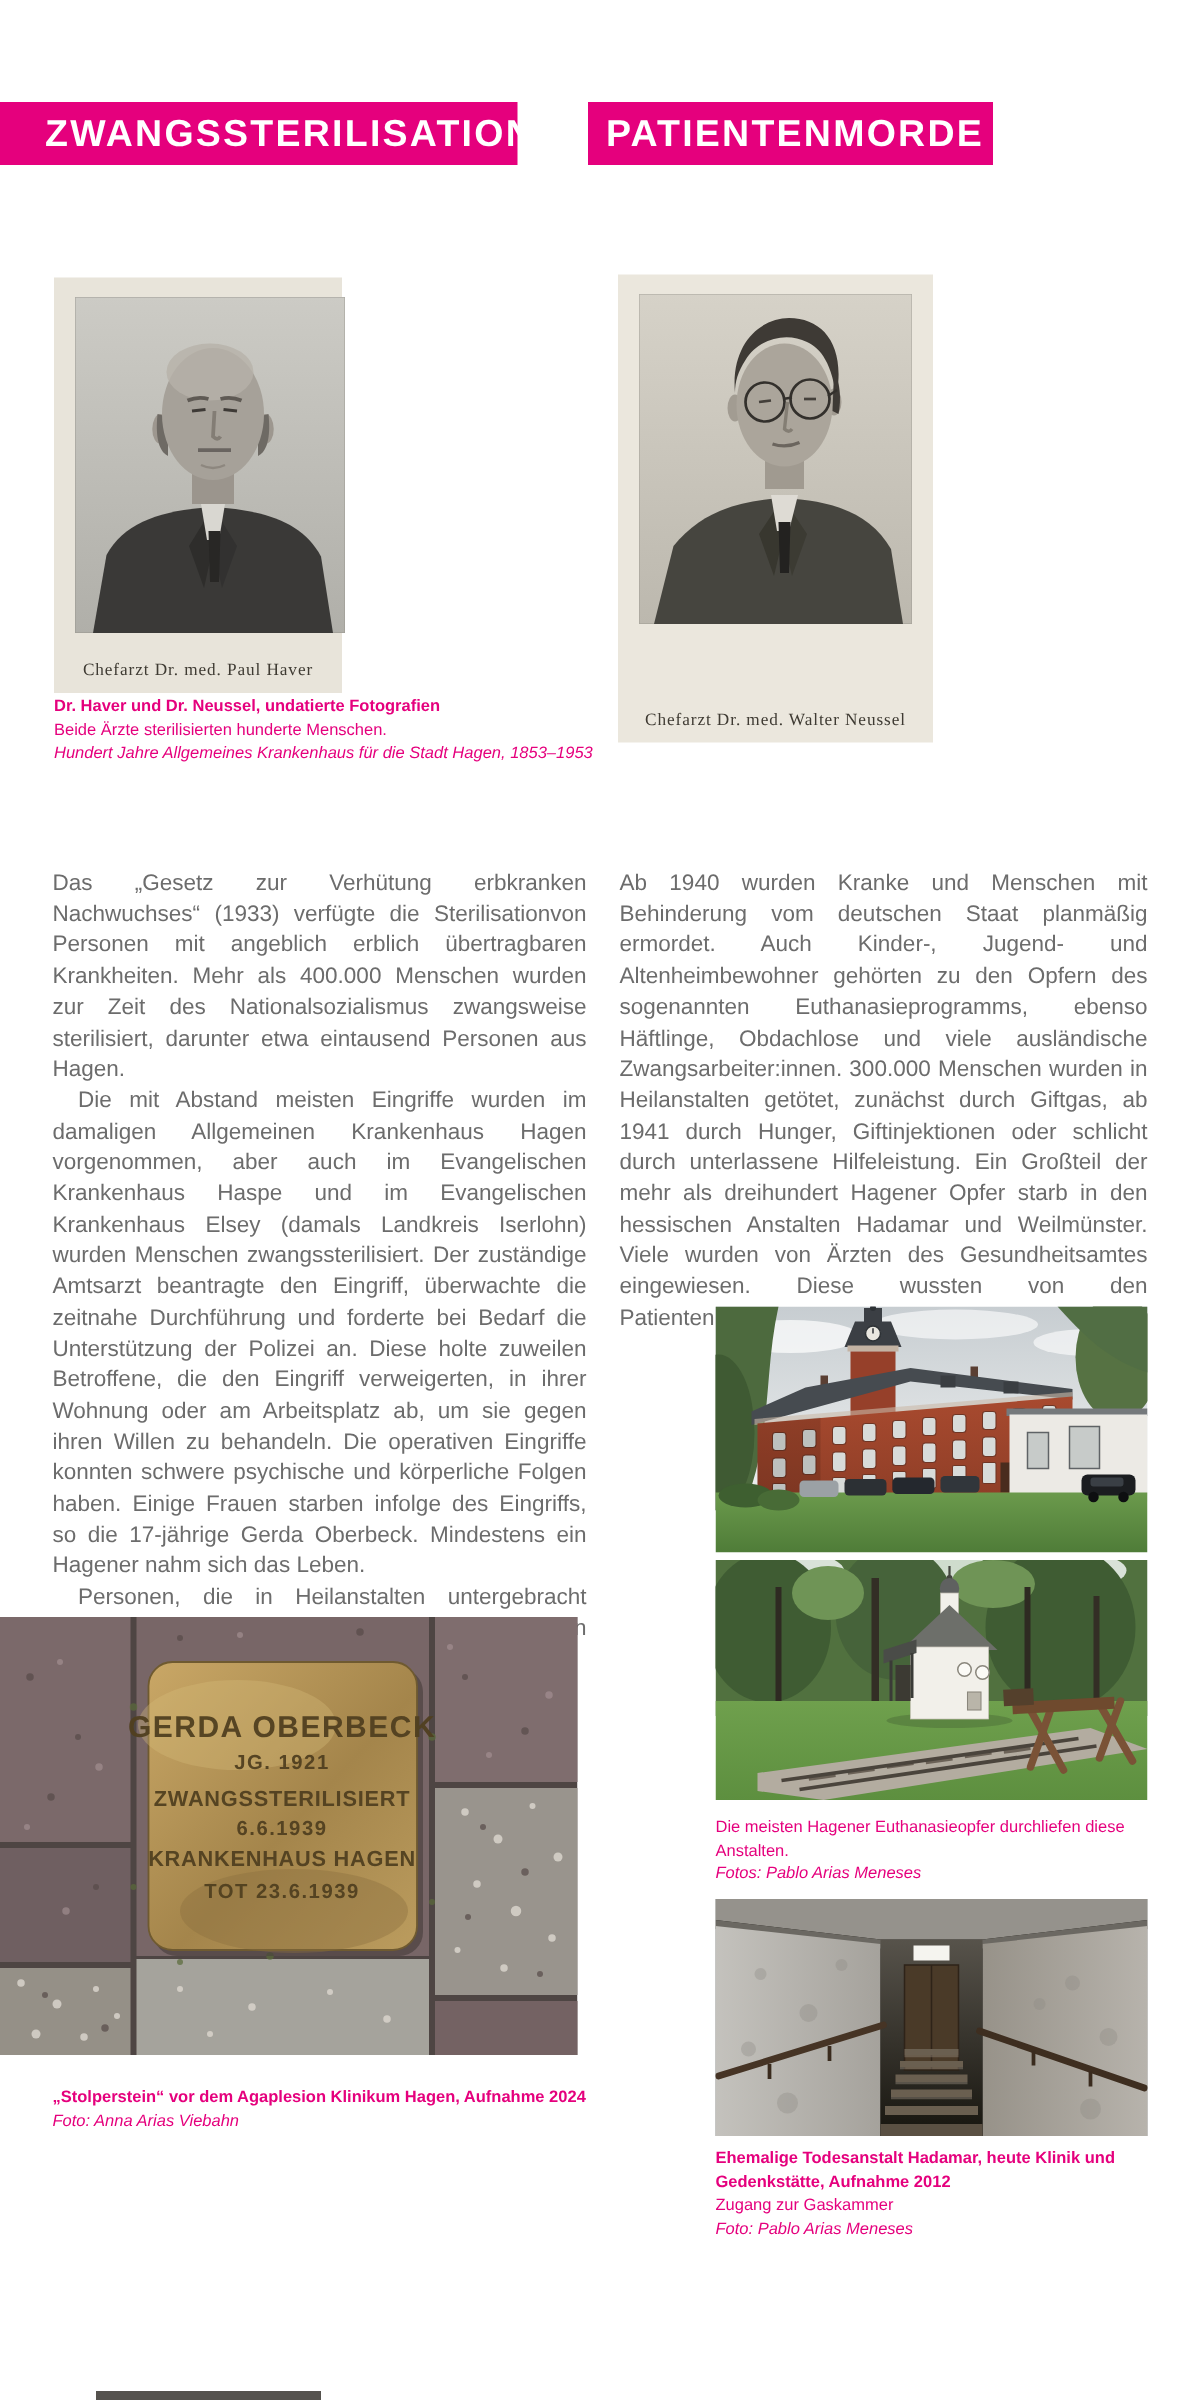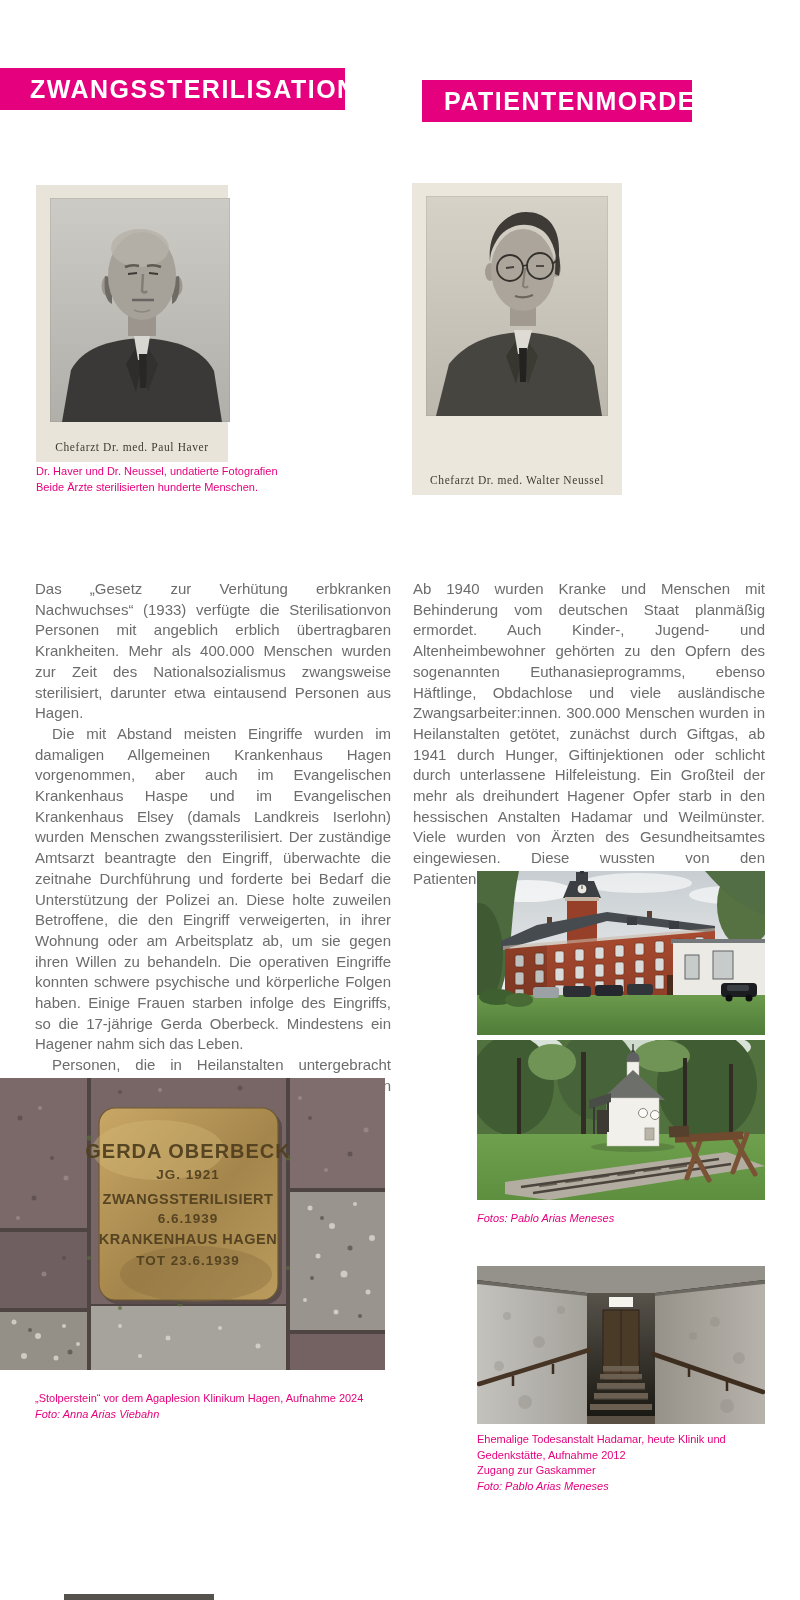--- a/index.html
+++ b/index.html
@@ -1,32 +1,32 @@
 <!DOCTYPE html>
 <html lang="de"><head>
 <meta charset="utf-8">
 <style>
   html,body{margin:0;padding:0;background:#ffffff;}
   .panel{position:relative;width:800px;height:1600px;background:#ffffff;overflow:hidden;
          font-family:"Liberation Sans",sans-serif;}
   
   .hbar{position:absolute;top:68px;height:42px;background:#e5007d;display:flex;align-items:center;}
   .hbar-left{left:0;width:345px;padding-left:30px;box-sizing:border-box;text-align:center;}
-  .hbar-right{left:422px;width:270px;padding-left:22px;box-sizing:border-box;margin-top:12px;}
+  .hbar-right{left:392px;width:270px;padding-left:12px;box-sizing:border-box;}
   .hbar span{color:#ffffff;font-weight:bold;font-size:25px;letter-spacing:1.5px;}
   
   .pframe{position:absolute;background:#e8e4da;}
   .pframe-haver{left:36px;top:185px;width:192px;height:277px;}
   .pframe-neussel{left:412px;top:183px;width:210px;height:312px;background:#ebe7dd;}
   .pframe svg{position:absolute;left:14px;top:13px;}
   .pcap{position:absolute;left:0;right:0;bottom:9px;text-align:center;
         font-family:"Liberation Serif",serif;font-size:11.5px;color:#3f3b33;letter-spacing:0.6px;}
   
   .pinkcap{position:absolute;color:#e5007d;font-size:11px;line-height:15.5px;}
-  .pinkcap .t{font-weight:normal;}
+  .pinkcap .t{font-weight:bold;}
   .pinkcap .i{font-style:italic;}
   
   .body{position:absolute;color:#6c6c6c;font-size:15px;line-height:20.7px;
         text-align:justify;hyphens:auto;}
   .body p{margin:0;}
   .body p + p{text-indent:17px;}
   .body-left{left:35px;top:579px;width:356px;}
   .body-right{left:413px;top:579px;width:352px;}
   
   .photo{position:absolute;display:block;}
@@ -110,20 +110,21 @@
       <line x1="110" y1="70" x2="118" y2="70" stroke="#44403b" stroke-width="1.8"></line>
       <path d="M99,72 L97,90 Q100,93 102,90" stroke="#847e74" stroke-width="2.2" fill="none"></path>
       <path d="M89,100 Q98,103 107,99" stroke="#6b655e" stroke-width="2.2" fill="none"></path>
     </svg>
     <div class="pcap">Chefarzt Dr. med. Walter Neussel</div>
   </div>
 
   <div class="pinkcap" style="left:36px;top:464px;width:370px;">
     <div class="t">Dr. Haver und Dr. Neussel, undatierte Fotografien</div>
     <div>Beide Ärzte sterilisierten hunderte Menschen.</div>
+    <div class="i">Hundert Jahre Allgemeines Krankenhaus für die Stadt Hagen, 1853–1953</div>
   </div>
 
   <div class="body body-left">
     <p>Das „Gesetz zur Verhütung erbkranken Nachwuchses“ (1933) verfügte die Sterilisationvon Personen mit angeblich erblich übertragbaren Krankheiten. Mehr als 400.000 Menschen wurden zur Zeit des Nationalsozialismus zwangsweise sterilisiert, darunter etwa eintausend Personen aus Hagen.</p>
     <p>Die mit Abstand meisten Eingriffe wurden im damaligen Allgemeinen Krankenhaus Hagen vorgenommen, aber auch im Evangelischen Krankenhaus Haspe und im Evangelischen Krankenhaus Elsey (damals Landkreis Iserlohn) wurden Menschen zwangssterilisiert. Der zuständige Amtsarzt beantragte den Eingriff, überwachte die zeitnahe Durchführung und forderte bei Bedarf die Unterstützung der Polizei an. Diese holte zuweilen Betroffene, die den Eingriff verweigerten, in ihrer Wohnung oder am Arbeitsplatz ab, um sie gegen ihren Willen zu behandeln. Die operativen Eingriffe konnten schwere psychische und körperliche Folgen haben. Einige Frauen starben infolge des Eingriffs, so die 17-jährige Gerda Oberbeck. Mindestens ein Hagener nahm sich das Leben.</p>
     <p>Personen, die in Heilanstalten untergebracht waren, wurden auf Antrag des Anstaltsleiters in auswärtigen Kliniken operiert.</p>
   </div>
   <div class="body body-right">
     <p>Ab 1940 wurden Kranke und Menschen mit Behinderung vom deutschen Staat planmäßig ermordet. Auch Kinder-, Jugend- und Altenheimbewohner gehörten zu den Opfern des sogenannten Euthanasieprogramms, ebenso Häftlinge, Obdachlose und viele ausländische Zwangsarbeiter:innen. 300.000 Menschen wurden in Heilanstalten getötet, zunächst durch Giftgas, ab 1941 durch Hunger, Giftinjektionen oder schlicht durch unterlassene Hilfeleistung. Ein Großteil der mehr als dreihundert Hagener Opfer starb in den hessischen Anstalten Hadamar und Weilmünster. Viele wurden von Ärzten des Gesundheitsamtes eingewiesen. Diese wussten von den Patientenmorden und leisteten einen aktiven Beitrag.</p>
   </div>
@@ -266,20 +267,21 @@
       <line x1="210" y1="100" x2="232" y2="140"></line>
       <line x1="224" y1="98" x2="210" y2="138"></line>
       <line x1="256" y1="96" x2="278" y2="134"></line>
       <line x1="270" y1="94" x2="256" y2="132"></line>
     </g>
     <rect x="198" y="93" width="68" height="8" fill="#6f4a2e" transform="rotate(-3 232 97)"></rect>
     <rect x="192" y="86" width="20" height="11" fill="#54402c" transform="rotate(-3 202 91)"></rect>
   </svg>
 
   <div class="pinkcap" style="left:477px;top:1211px;width:300px;">
+    <div>Die meisten Hagener Euthanasieopfer durchliefen diese Anstalten.</div>
     <div class="i">Fotos: Pablo Arias Meneses</div>
   </div>
 
   <svg class="photo ph-stairs" width="288" height="158" viewBox="0 0 288 158">
     <defs>
       <linearGradient id="lw" x1="0" y1="0" x2="1" y2="0">
         <stop offset="0" stop-color="#c4c2bd"></stop>
           <stop offset="1" stop-color="#a5a29c"></stop>
       </linearGradient>
       <linearGradient id="rw" x1="1" y1="0" x2="0" y2="0">

